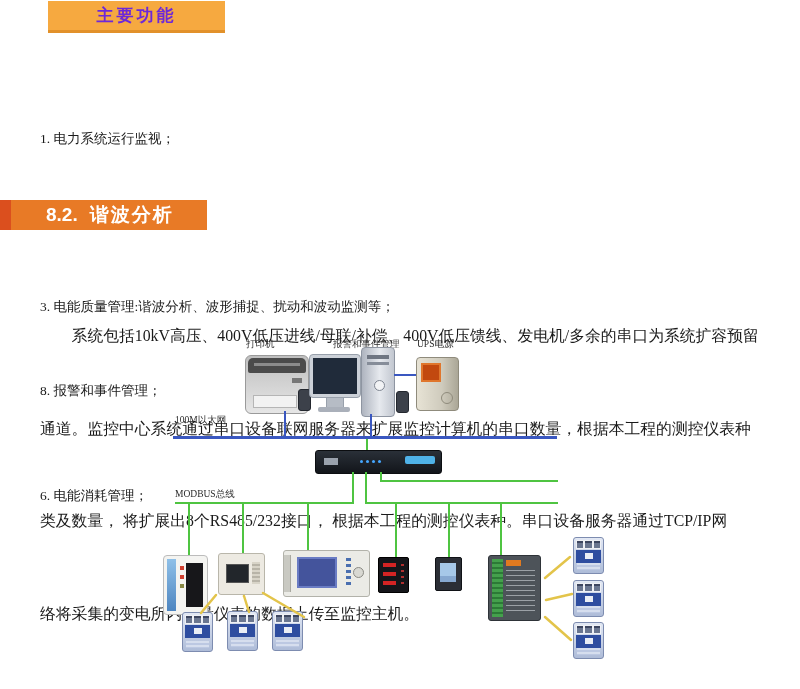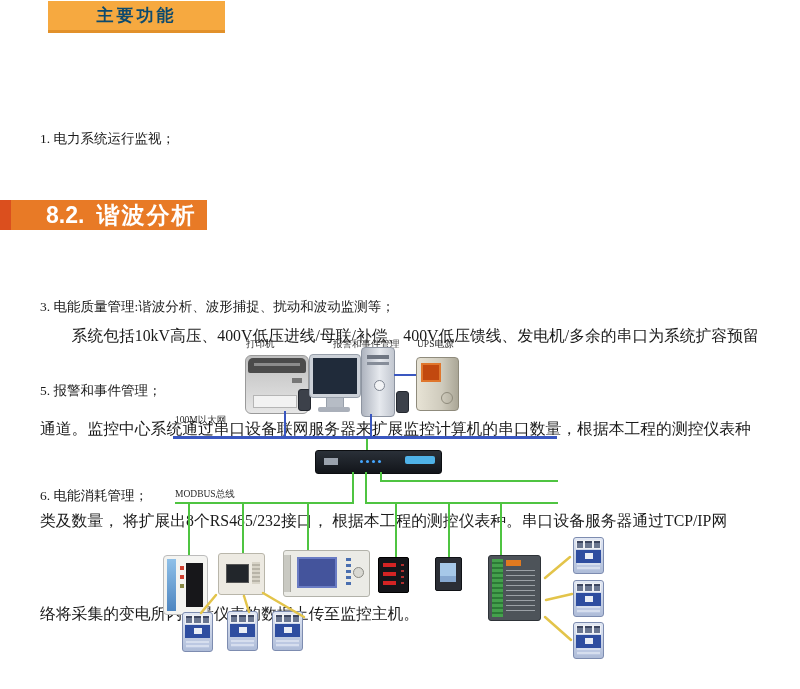--- a/index.html
+++ b/index.html
@@ -4,29 +4,29 @@
 <style>
   html,body{margin:0;padding:0;background:#fff;}
   .page{position:relative;width:800px;height:689px;background:#fff;overflow:hidden;
         font-family:"Liberation Serif","DejaVu Serif",serif;color:var(--text,#1a1a1a);}
 
   
   .banner1{position:absolute;left:48px;top:1px;width:177px;height:29px;
            background:var(--banner1-bg);border-bottom:3px solid var(--banner1-edge);
            display:flex;align-items:center;justify-content:center;
            font-family:"Liberation Sans","DejaVu Sans",sans-serif;
-           font-weight:bold;font-size:17px;color:#0c4a6e;letter-spacing:3px;}
+           font-weight:bold;font-size:17px;color:#6d28d9;letter-spacing:3px;}
 
   
   .features{position:absolute;left:40px;top:44px;font-size:13.5px;line-height:21px;white-space:pre;}
 
   
   .banner2{position:absolute;left:0;top:200px;width:207px;height:30px;background:var(--banner2-bg);
            display:flex;align-items:center;font-family:"Liberation Sans","DejaVu Sans",sans-serif;
-           font-weight:bold;font-size:23px;color:#ffffff;}
+           font-weight:bold;font-size:19px;color:#ffffff;}
   .banner2 .notch{position:absolute;left:0;top:0;width:11px;height:30px;background:var(--banner2-notch);}
   .banner2 .sec-num{margin-left:46px;}
   .banner2 .sec-title{margin-left:12px;letter-spacing:2px;}
 
   
   .paras{position:absolute;left:40px;top:231px;width:756px;font-size:15.8px;line-height:23.2px;white-space:pre;}
 
   
   .lbl{position:absolute;font-size:9.5px;color:#2a2a2a;white-space:nowrap;}
   .hline,.vline{position:absolute;}
@@ -124,21 +124,21 @@
 
   <div class="features">
     
   
       <div class="feat">1. 电力系统运行监视；</div>
     
       <div class="feat">2. 远程控制；</div>
     
       <div class="feat">3. 电能质量管理:谐波分析、波形捕捉、扰动和波动监测等；</div>
     
-      <div class="feat">5. 报警和事件管理；</div>
+      <div class="feat">8. 报警和事件管理；</div>
     
     
       <div class="feat">6. 电能消耗管理；</div>
     
     
       
     </div>
 
   <div class="banner2">
     <span class="notch"></span>

